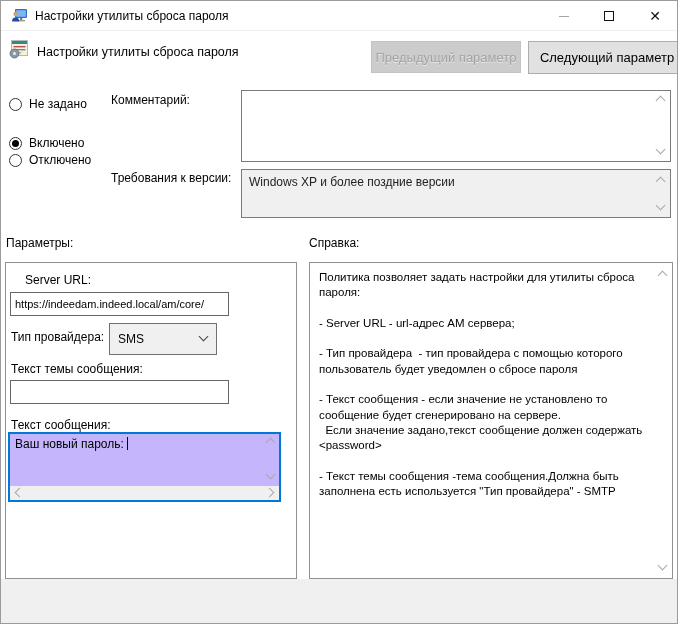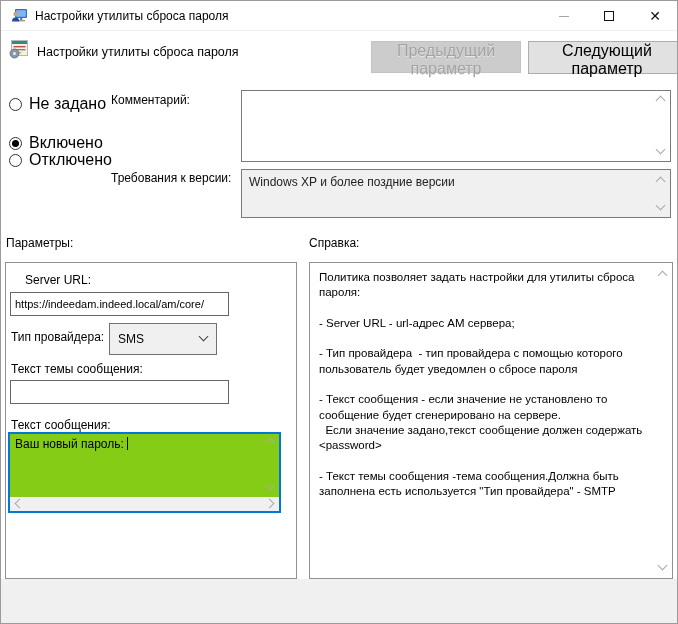--- a/index.html
+++ b/index.html
@@ -15,31 +15,31 @@
   .titlebar .title-text { position:absolute; left:34px; top:0; line-height:30px; font-size:12px; color:#000; white-space:nowrap; }
   .caption-btn { position:absolute; top:0; width:45px; height:30px; display:flex; align-items:center; justify-content:center; }
   .cap-min { left:540px; }
   .cap-max { left:585px; }
   .cap-close { left:630px; width:48px; font-size:14px; color:#111; }
   .min-glyph { width:10px; height:1px; background:#a6a6a6; }
   .max-glyph { width:10px; height:10px; border:1px solid #111; background:transparent; }
   
   .header-icon { position:absolute; left:8px; top:38px; width:20px; height:20px; }
   .header-title { position:absolute; left:36px; top:44px; font-size:12.5px; white-space:nowrap; }
-  .btn { font-family:inherit; font-size:16px; background:var(--button-bg,#e1e1e1); border:1px solid var(--button-border,#adadad); color:#000; cursor:default; }
+  .btn { font-family:inherit; font-size:13px; background:var(--button-bg,#e1e1e1); border:1px solid var(--button-border,#adadad); color:#000; cursor:default; }
   .btn-prev { position:absolute; left:370px; top:40px; width:150px; height:32px;
     background:var(--disabled-button-bg,#cccccc); border:1px solid #c3c3c3; color:var(--disabled-text,#a3a3a3);
     text-shadow:0 1px 0 #e8e8e8; }
   .btn-next { position:absolute; left:527px; top:40px; width:158px; height:33px; }
   
   .radio-row { position:absolute; left:8px; height:16px; display:flex; align-items:center; gap:7px; }
   .r0 { top:95px; } .r1 { top:123px;margin-top:11px; } .r2 { top:151px; }
   .radio-dot { width:13px; height:13px; border:1px solid #333; border-radius:50%; background:#fff; position:relative; flex:0 0 auto; }
   .radio-dot.checked::after { content:""; position:absolute; left:2px; top:2px; width:7px; height:7px; border-radius:50%; background:#000; }
-  .radio-label { font-size:16px; white-space:nowrap; }
+  .radio-label { font-size:12px; white-space:nowrap; }
   
   .lbl-comment { position:absolute; left:110px; top:92px; }
   .comment-box { position:absolute; left:240px; top:89px; width:430px; height:72px; background:#fff; border:1px solid #7a7a7a; }
   .lbl-version { position:absolute; left:110px; top:170px; }
   .version-box { position:absolute; left:240px; top:168px; width:430px; height:49px; background:var(--readonly-bg,#f0f0f0); border:1px solid #7a7a7a; padding:5px 24px 5px 7px; color:#222; }
   
   .chev { position:absolute; width:7px; height:7px; border:solid #a8a8a8; border-width:0 1.5px 1.5px 0; }
   .chev.up   { transform:rotate(-135deg); }
   .chev.down { transform:rotate(45deg); }
   .chev.left { transform:rotate(135deg); }
@@ -54,21 +54,21 @@
   
   .lbl-srv  { position:absolute; left:24px; top:272px; }
   .inp { position:absolute; border:1px solid #666; background:#fff; font-family:inherit; padding:2px 4px; }
   .inp-url { left:9px; top:291px; width:219px; height:24px; font-size:11px; }
   .lbl-provider { position:absolute; left:10px; top:329px; }
   .combo { position:absolute; left:108px; top:322px; width:108px; height:25px; background:var(--readonly-bg,#f0f0f0); border:1px solid #707070; display:flex; align-items:center; padding:15px 8px; }
   .combo .combo-chev { position:absolute; right:9px; top:9px; border-color:#444; }
   .lbl-subject { position:absolute; left:10px; top:361px; }
   .inp-subject { left:9px; top:379px; width:219px; height:24px; font-size:12px; }
   .lbl-message { position:absolute; left:10px; top:417px; }
-  .msgbox { position:absolute; left:7px; top:431px; width:273px; height:81px; border:2px solid var(--accent,#0078d7); background:#84cc16; }
+  .msgbox { position:absolute; left:7px; top:431px; width:273px; height:70px; border:2px solid var(--accent,#0078d7); background:#c4b5fd; }
   .msg-text { position:absolute; left:0; top:0; right:16px; bottom:14px; padding:3px 5px; font-size:12px; white-space:pre-wrap; overflow:hidden; }
   .caret { display:inline-block; width:1px; height:13px; background:#000; vertical-align:-2px; }
   .msg-hscroll { position:absolute; left:0; right:0; bottom:0; height:14px; background:#f0f0f0; }
   
   .footer { position:absolute; left:0; top:578px; width:100%; height:46px; background:var(--footer-bg,#f0f0f0); }
 </style>
 </head>
 <body>
 
 <div class="window">

